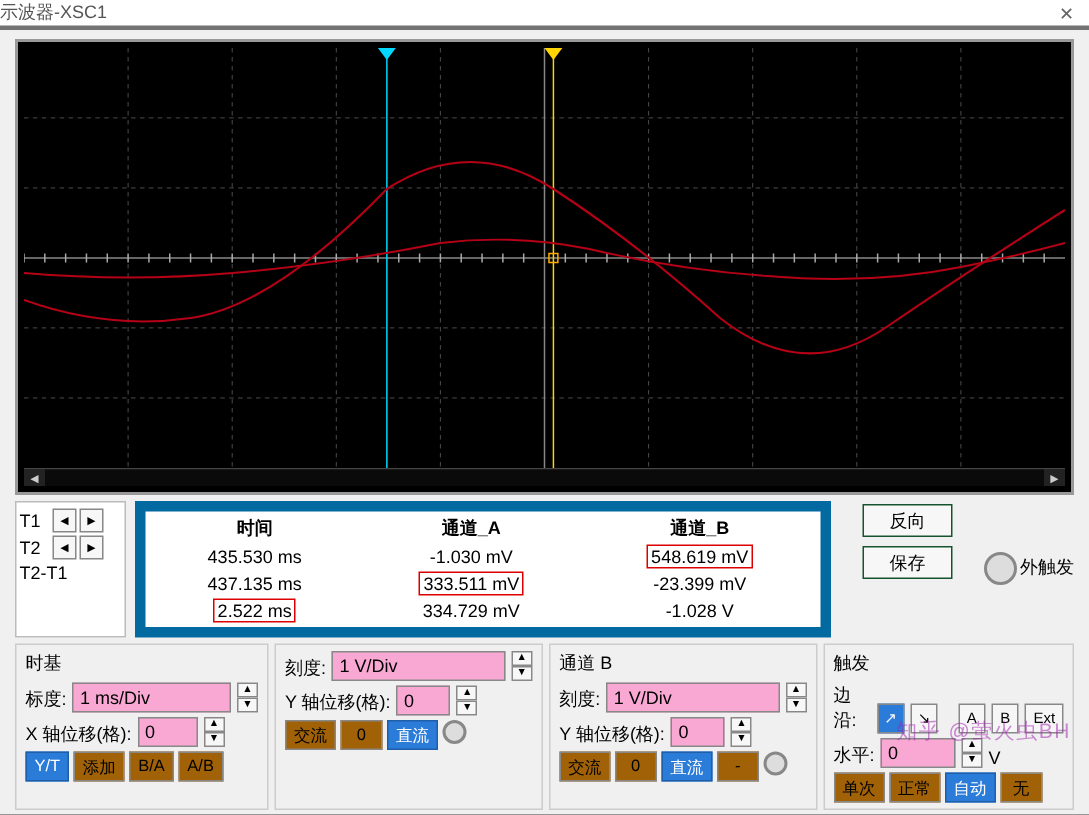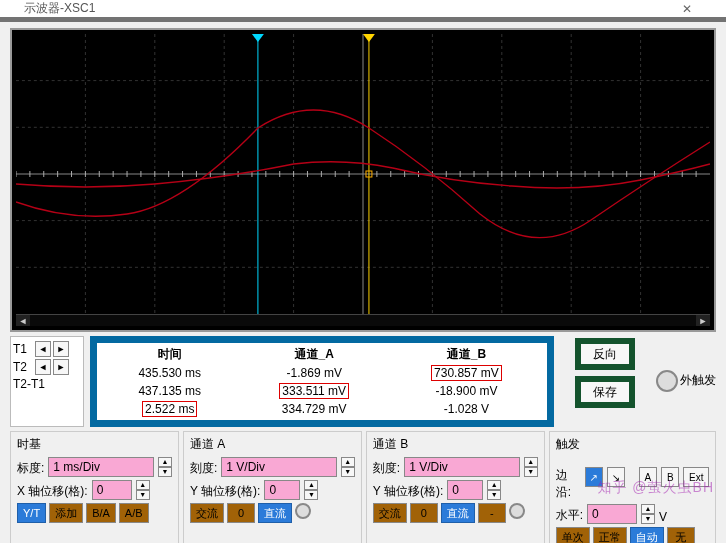--- a/index.html
+++ b/index.html
@@ -1,57 +1,57 @@
 <!DOCTYPE html>
 <html><head>
 <meta charset="utf-8">
 <style>
 * { box-sizing: border-box; margin: 0; padding: 0; font-family: "Microsoft YaHei", Arial, sans-serif; font-size: 12px; }
 body { background: #f0f0f0; width: 726px; height: 543px; overflow: hidden; }
 .window { width: 726px; height: 543px; background: #f0f0f0; display: flex; flex-direction: column; }
-.titlebar { height: 26px; display: flex; align-items: center; padding: 0 24px; background: #fff; border-bottom: 5px solid #737373; }
+.titlebar { height: 26px; display: flex; align-items: center; padding: 0 0; background: #fff; border-bottom: 3px solid #737373; }
 .titlebar .title { flex: 1; color: #555; }
 .titlebar .close { width: 30px; text-align: center; color: #666; cursor: pointer; }
 .scope-area { padding: 6px 10px 0 10px; }
 .scope-bezel { background: #000; border: 2px solid #999; padding: 4px; position: relative; }
 .scope-screen { width: 100%; height: 280px; background: #000; position: relative; }
 .scope-screen svg { width: 100%; height: 100%; display: block; }
 .scroll-strip { height: 12px; background: #111; border-top: 1px solid #444; display:flex; }
 .scroll-strip .arrow { width: 14px; background: #222; color:#ccc; text-align:center; line-height:12px; font-size:9px;}
 .scroll-strip .track { flex:1; background:#0a0a0a; }
 .lower { padding: 4px 10px 8px 10px; display: flex; flex-direction: column; gap: 4px; }
 .readout-row { display: flex; gap: 6px; align-items: stretch; }
 .cursor-ctrl { width: 74px; background: #fff; border: 1px solid #bbb; padding: 4px 2px; display: flex; flex-direction: column; gap: 2px; }
 .cursor-ctrl .row { display: flex; align-items: center; gap: 2px; }
 .cursor-ctrl .lbl { width: 20px; }
 .mini-btn { width: 16px; height: 16px; border: 1px solid #888; background: #f7f7f7; display:inline-flex; align-items:center; justify-content:center; font-size:9px; cursor:pointer; }
 .readout-tbl { flex: 1; background: #fff; border: 7px solid #0369a1; padding: 2px 4px; }
 .readout-tbl table { width: 100%; border-collapse: collapse; }
 .readout-tbl th, .readout-tbl td { text-align: center; padding: 1px 4px; font-size: 12px; }
 .hl { border: 1.5px solid #d00; display:inline-block; padding:0 2px; }
 .side-btns { width: 90px; display: flex; flex-direction: column; gap: 6px; padding: 2px 0; align-items:center;}
-.btn { min-width: 60px; height: 32px; border: 6px solid #14532d; background: #f7f7f7; display:inline-flex; align-items:center; justify-content:center; padding: 0 6px; cursor:pointer; font-size:12px;}
+.btn { min-width: 60px; height: 22px; border: 1px solid #14532d; background: #f7f7f7; display:inline-flex; align-items:center; justify-content:center; padding: 0 6px; cursor:pointer; font-size:12px;}
 .ext-trig { width: 60px; display:flex; flex-direction:row; align-items:center; justify-content:flex-end; gap:2px; padding-bottom:2px;}
 .ext-port { width: 22px; height: 22px; border-radius: 50%; border: 2px solid #888; background: #ddd; }
 .panel-row { display: flex; gap: 4px; }
 .panel { border: 1px solid #ccc; background: #f0f0f0; padding: 4px 6px; display:flex; flex-direction:column; gap:3px;}
 .panel.tb { width: 170px; }
 .panel.ch { width: 180px; }
 .panel.tr { flex:1; }
 .panel .ptitle { font-size: 12px; margin-bottom: 1px; }
 .line { display: flex; align-items: flex-end; gap: 4px; }
 .line .lbl { white-space: nowrap; }
 .inp { height: 20px; border: 1px solid #888; background: #f9a8d4; padding: 0 4px; display:inline-flex; align-items:center; flex:1; min-width:0;}
 .spin { width: 14px; display:flex; flex-direction:column; }
 .spin div { height:10px; border:1px solid #888; background:#f7f7f7; font-size:7px; text-align:center; line-height:8px; cursor:pointer;}
 .btnrow { display:flex; gap:3px; flex-wrap:wrap; }
 .tbtn { height: 20px; min-width: 28px; border: 1px solid #888; background: #a16207; display:inline-flex; align-items:center; justify-content:center; padding:0 5px; font-size:11px; cursor:pointer;}
 .tbtn.active { background: #2b7bd9; color:#fff; border-color:#1f5fa9; }
 .small-port { width:16px; height:16px; border-radius:50%; border:2px solid #888; background:#ddd; display:inline-block; }
-.trigrow1 { display:flex; gap:4px; align-items:flex-start;margin-top:10px; }
+.trigrow1 { display:flex; gap:4px; align-items:flex-end; }
 .trig-btn { width:20px; height:20px; border:1px solid #888; background:#f6f6f6; display:inline-flex; align-items:center; justify-content:center; font-size:10px; cursor:pointer;}
 .trig-btn.active { background:#2b7bd9; color:#fff; }
 .watermark { position:absolute; right:12px; bottom:46px; color:#a21caf; font-size:14px; letter-spacing:1px; pointer-events:none; opacity:.5;}
 </style>
 </head>
 <body>
 
 <div class="window">
   <div class="titlebar">
     <span class="title">示波器-XSC1</span>
@@ -181,27 +181,27 @@
       <div class="readout-tbl">
         <table>
           <tbody>
               <tr>
             <th>时间</th>
             <th>通道_A</th>
             <th>通道_B</th>
           </tr>
           <tr>
             <td>435.530 ms</td>
-            <td>-1.869 mV</td>
-            <td><span class="hl">730.857 mV</span></td>
+            <td>-1.030 mV</td>
+            <td><span class="hl">548.619 mV</span></td>
           </tr>
           <tr>
             <td>437.135 ms</td>
             <td><span class="hl">333.511 mV</span></td>
-            <td>-18.900 mV</td>
+            <td>-23.399 mV</td>
           </tr>
           <tr>
             <td><span class="hl">2.522 ms</span></td>
             <td>334.729 mV</td>
             <td>-1.028 V</td>
           </tr>
         </tbody>
           </table>
       </div>
 
@@ -237,21 +237,20 @@
         </div>
         <div class="btnrow">
           <span class="tbtn active">Y/T</span>
           <span class="tbtn">添加</span>
           <span class="tbtn">B/A</span>
           <span class="tbtn">A/B</span>
         </div>
       </div>
 
       <div class="panel ch">
-        <div class="ptitle">通道 A</div>
         <div class="line">
           <span class="lbl">刻度:</span>
           <span class="inp">1  V/Div</span>
           <span class="spin">
               <div>▲</div>
               <div>▼</div>
             </span>
         </div>
         <div class="line">
           <span class="lbl">Y 轴位移(格):</span>

